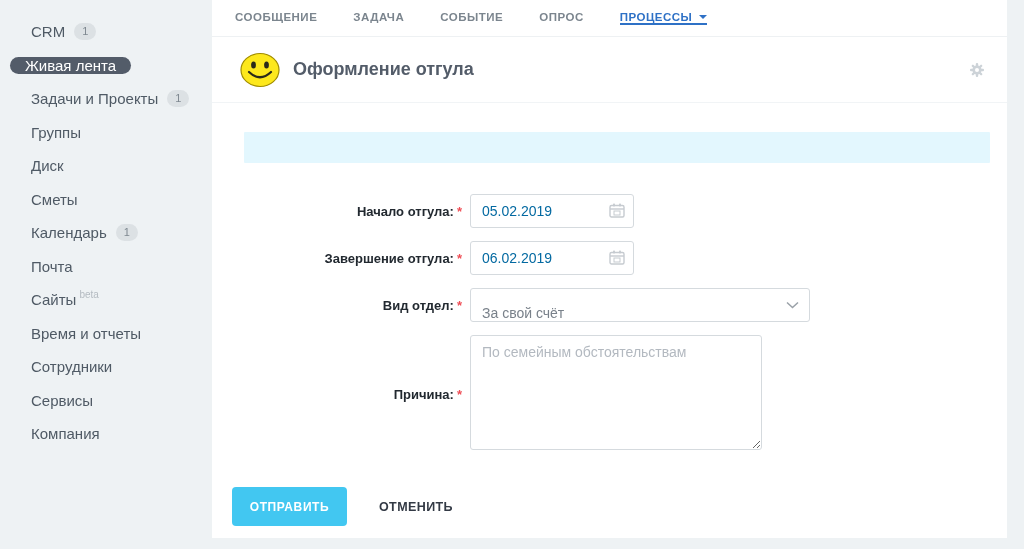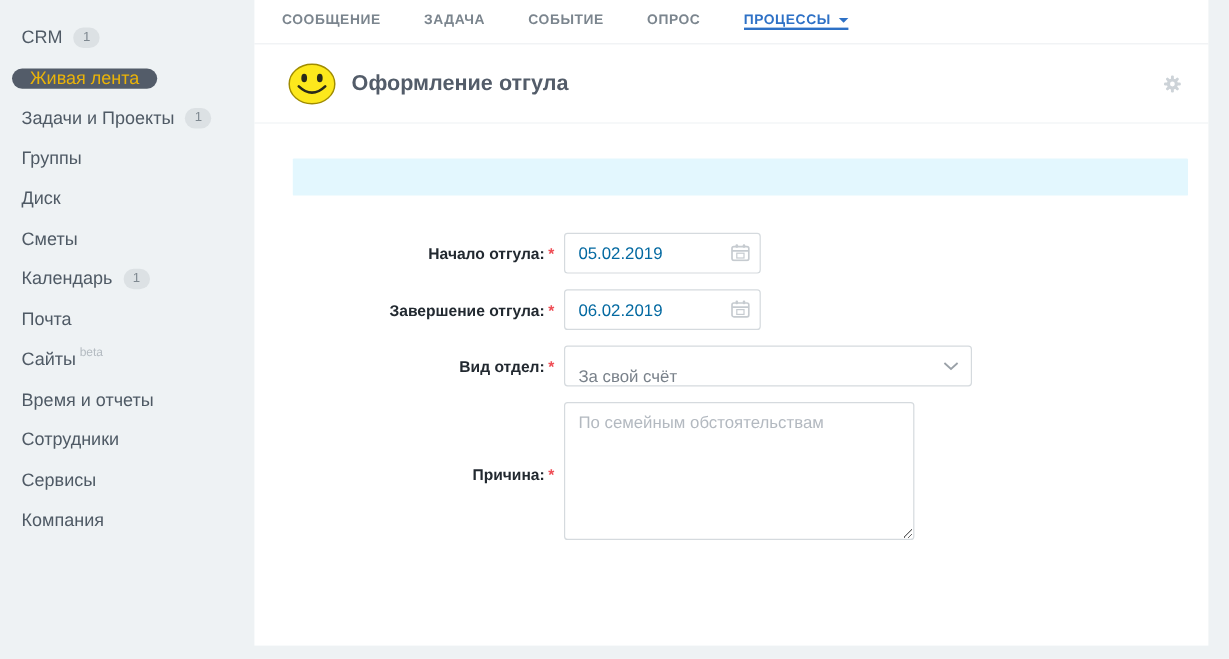--- a/index.html
+++ b/index.html
@@ -1,23 +1,23 @@
 <!DOCTYPE html>
 <html><head>
 <meta charset="utf-8">
 <style>
   html,body{margin:0;padding:0;}
   body{font-family:"Liberation Sans", sans-serif; background:#eef2f4;}
   .page{position:relative; width:1024px; height:549px; background:#eef2f4; overflow:hidden;}
 
   
   .sidebar{position:absolute; left:0; top:0; width:212px; height:549px; background:#eef2f4; padding-top:15px; box-sizing:border-box;}
-  .sb-item{height:33.5px; display:flex; align-items:center; padding-left:18px; font-size:15px; color:#4f5a65; cursor:pointer; white-space:nowrap;}
+  .sb-item{height:33.5px; display:flex; align-items:center; padding-left:31px; font-size:15px; color:#4f5a65; cursor:pointer; white-space:nowrap;}
   .sb-item.active{padding-left:0;}
-  .sb-pill{margin-left:10px; background:#535c69; color:#eab308; padding:0 15px; border-radius:15px; font-size:15px;}
+  .sb-pill{margin-left:10px; background:#535c69; color:#ffffff; padding:0 15px; border-radius:15px; font-size:15px;}
   .sb-badge{margin-left:9px; background:#dce1e4; color:#7e8890; font-size:11px; line-height:1; padding:3px 8px; border-radius:9px;}
   .sb-beta{font-size:10px; color:#b4bbc1; margin-left:3px; position:relative; top:-5px;}
 
   
   .card{position:absolute; left:212px; top:0; width:795px; height:538px; background:#ffffff;}
 
   
   .tabbar{height:37px; display:flex; align-items:center; padding-left:23px; border-bottom:1px solid #eef1f3; box-sizing:border-box;}
   .tab{display:flex; align-items:center; margin-right:36px; font-size:11.5px; font-weight:bold; letter-spacing:.5px; color:#7b858e; border-bottom:2px solid transparent; box-sizing:border-box; cursor:pointer;}
   .tab.active{color:#2e71c6; border-bottom-color:#2e71c6;}
@@ -201,15 +201,19 @@
 
       <div class="frow">
         <span class="flabel"><span>Причина:</span><span class="req">*</span></span>
         <span class="ctrl">
           <textarea class="ta" placeholder="По семейным обстоятельствам" style=""></textarea>
         </span>
       </div>
 
     </div>
 
+    <div class="actions">
+      <button class="btn-submit">ОТПРАВИТЬ</button>
+      <button class="btn-cancel">ОТМЕНИТЬ</button>
+    </div>
 
   </div>
 </div>
 
 </body></html>

